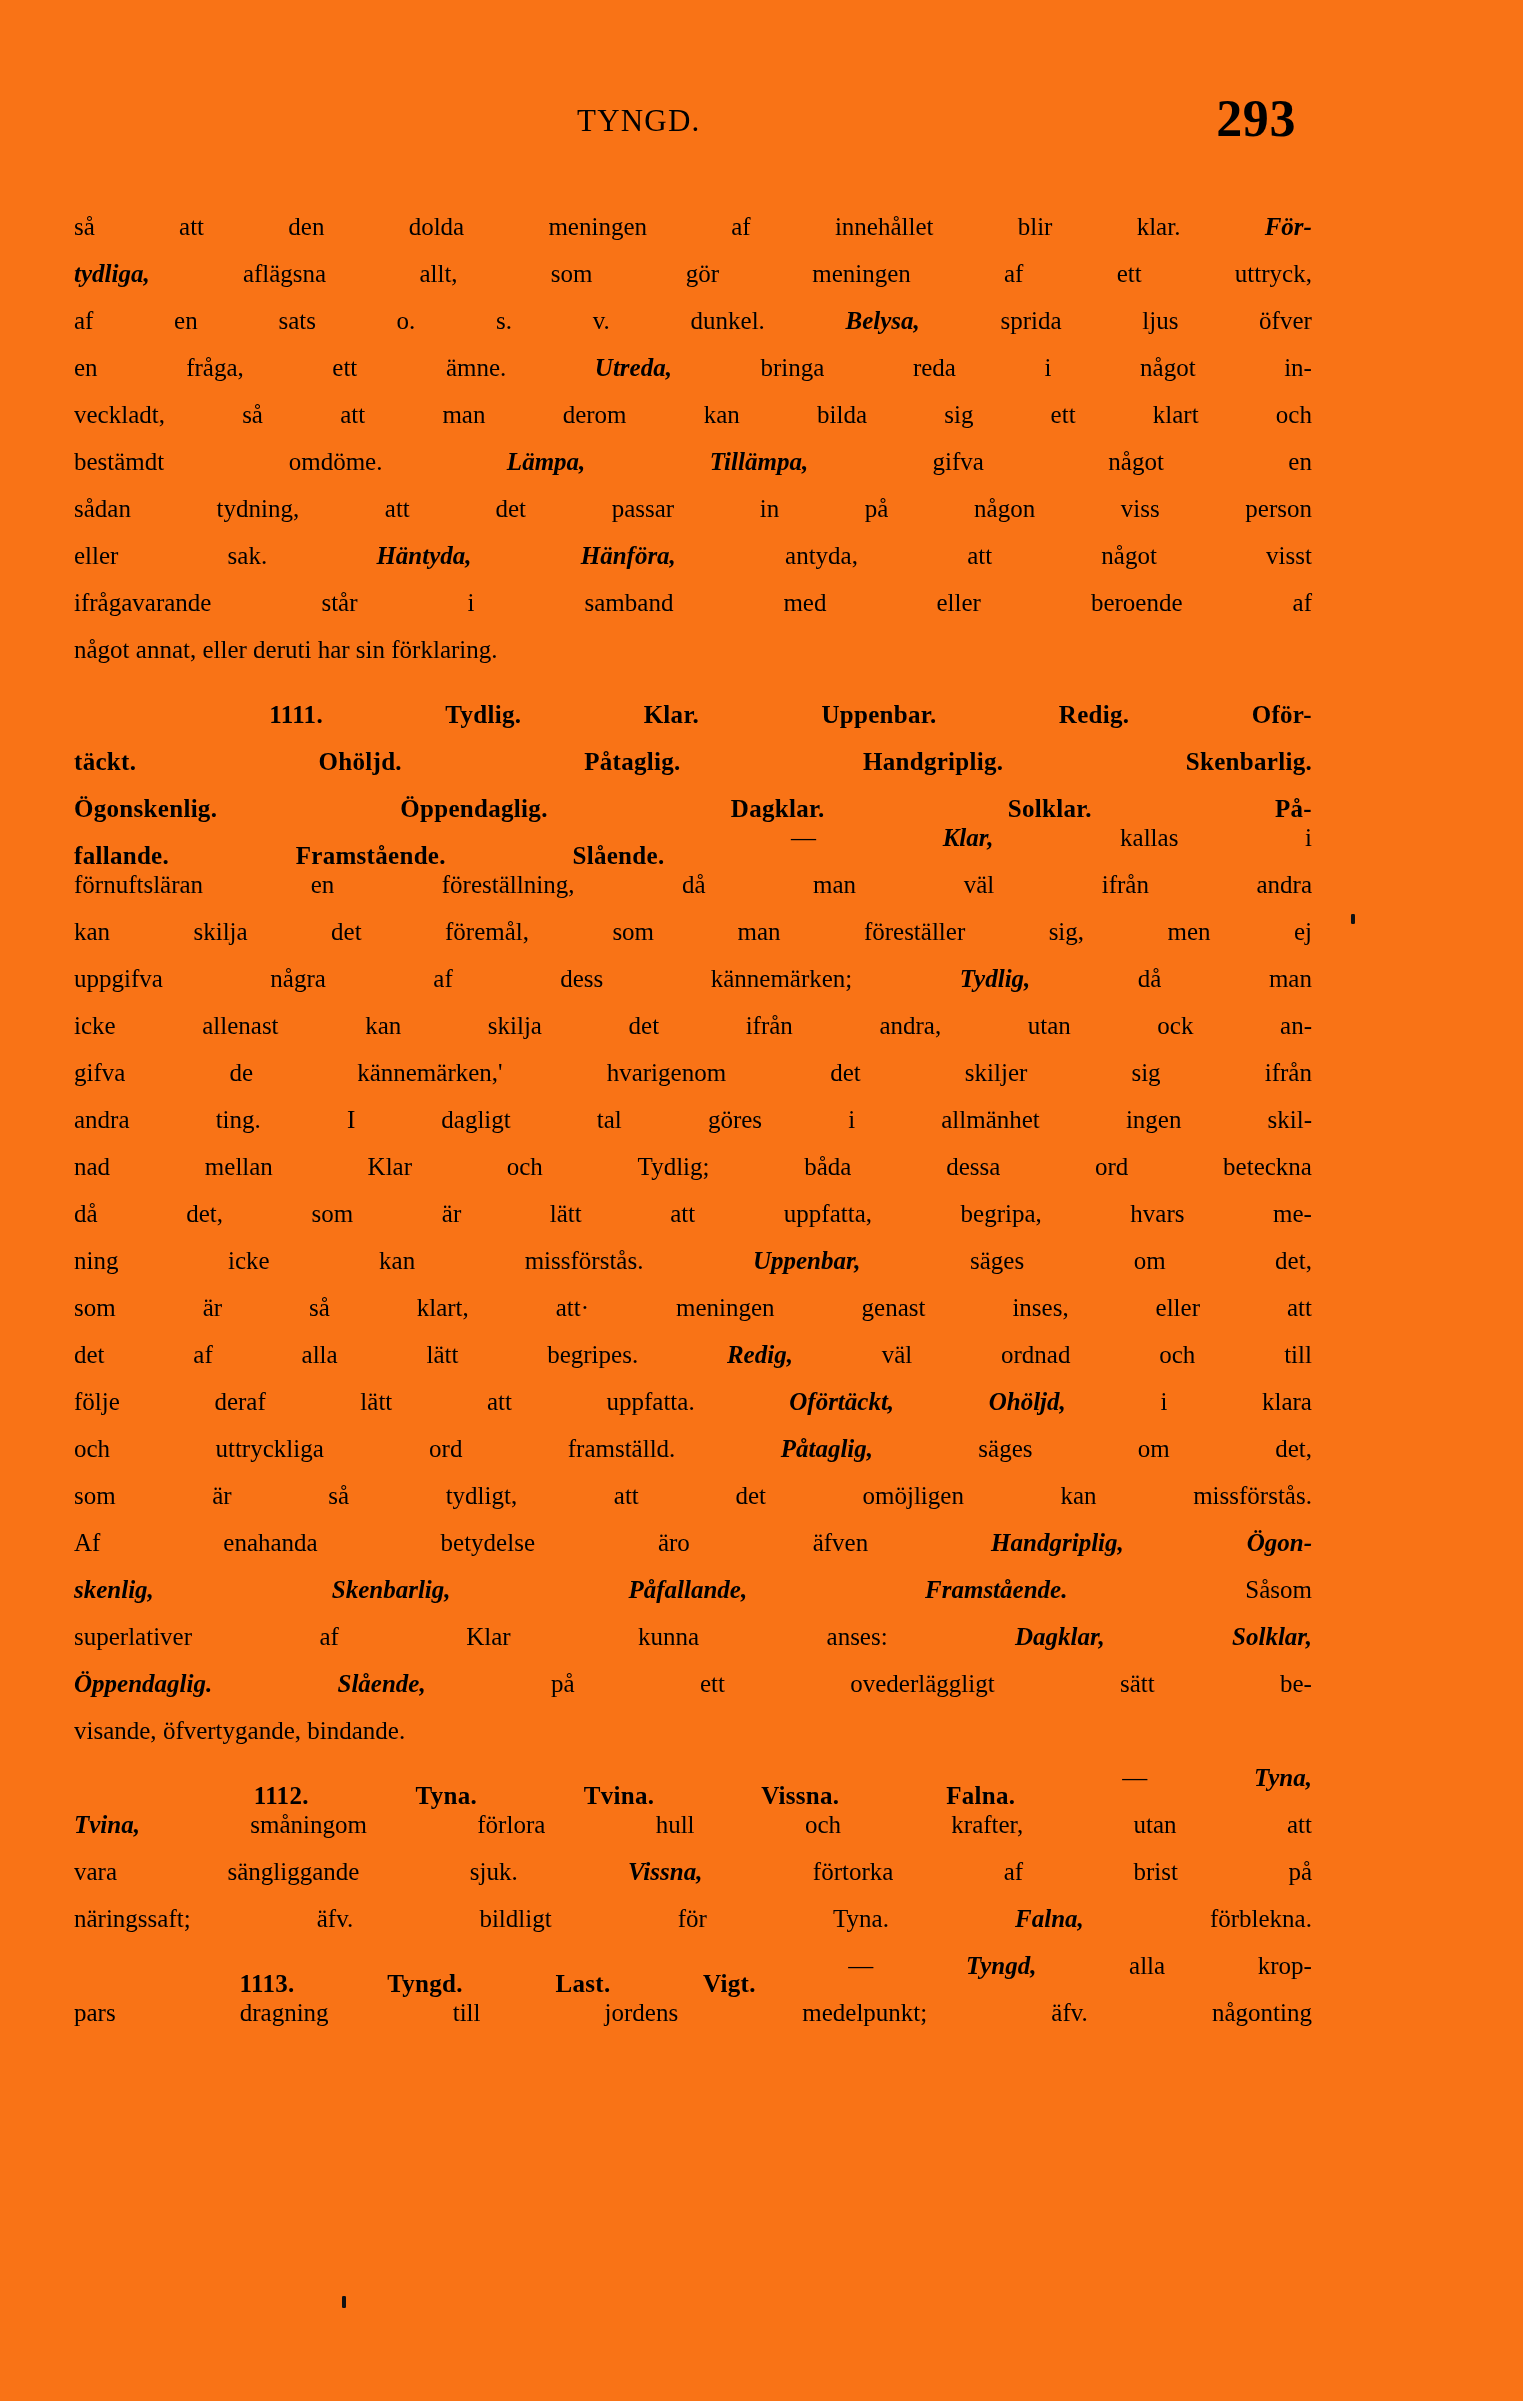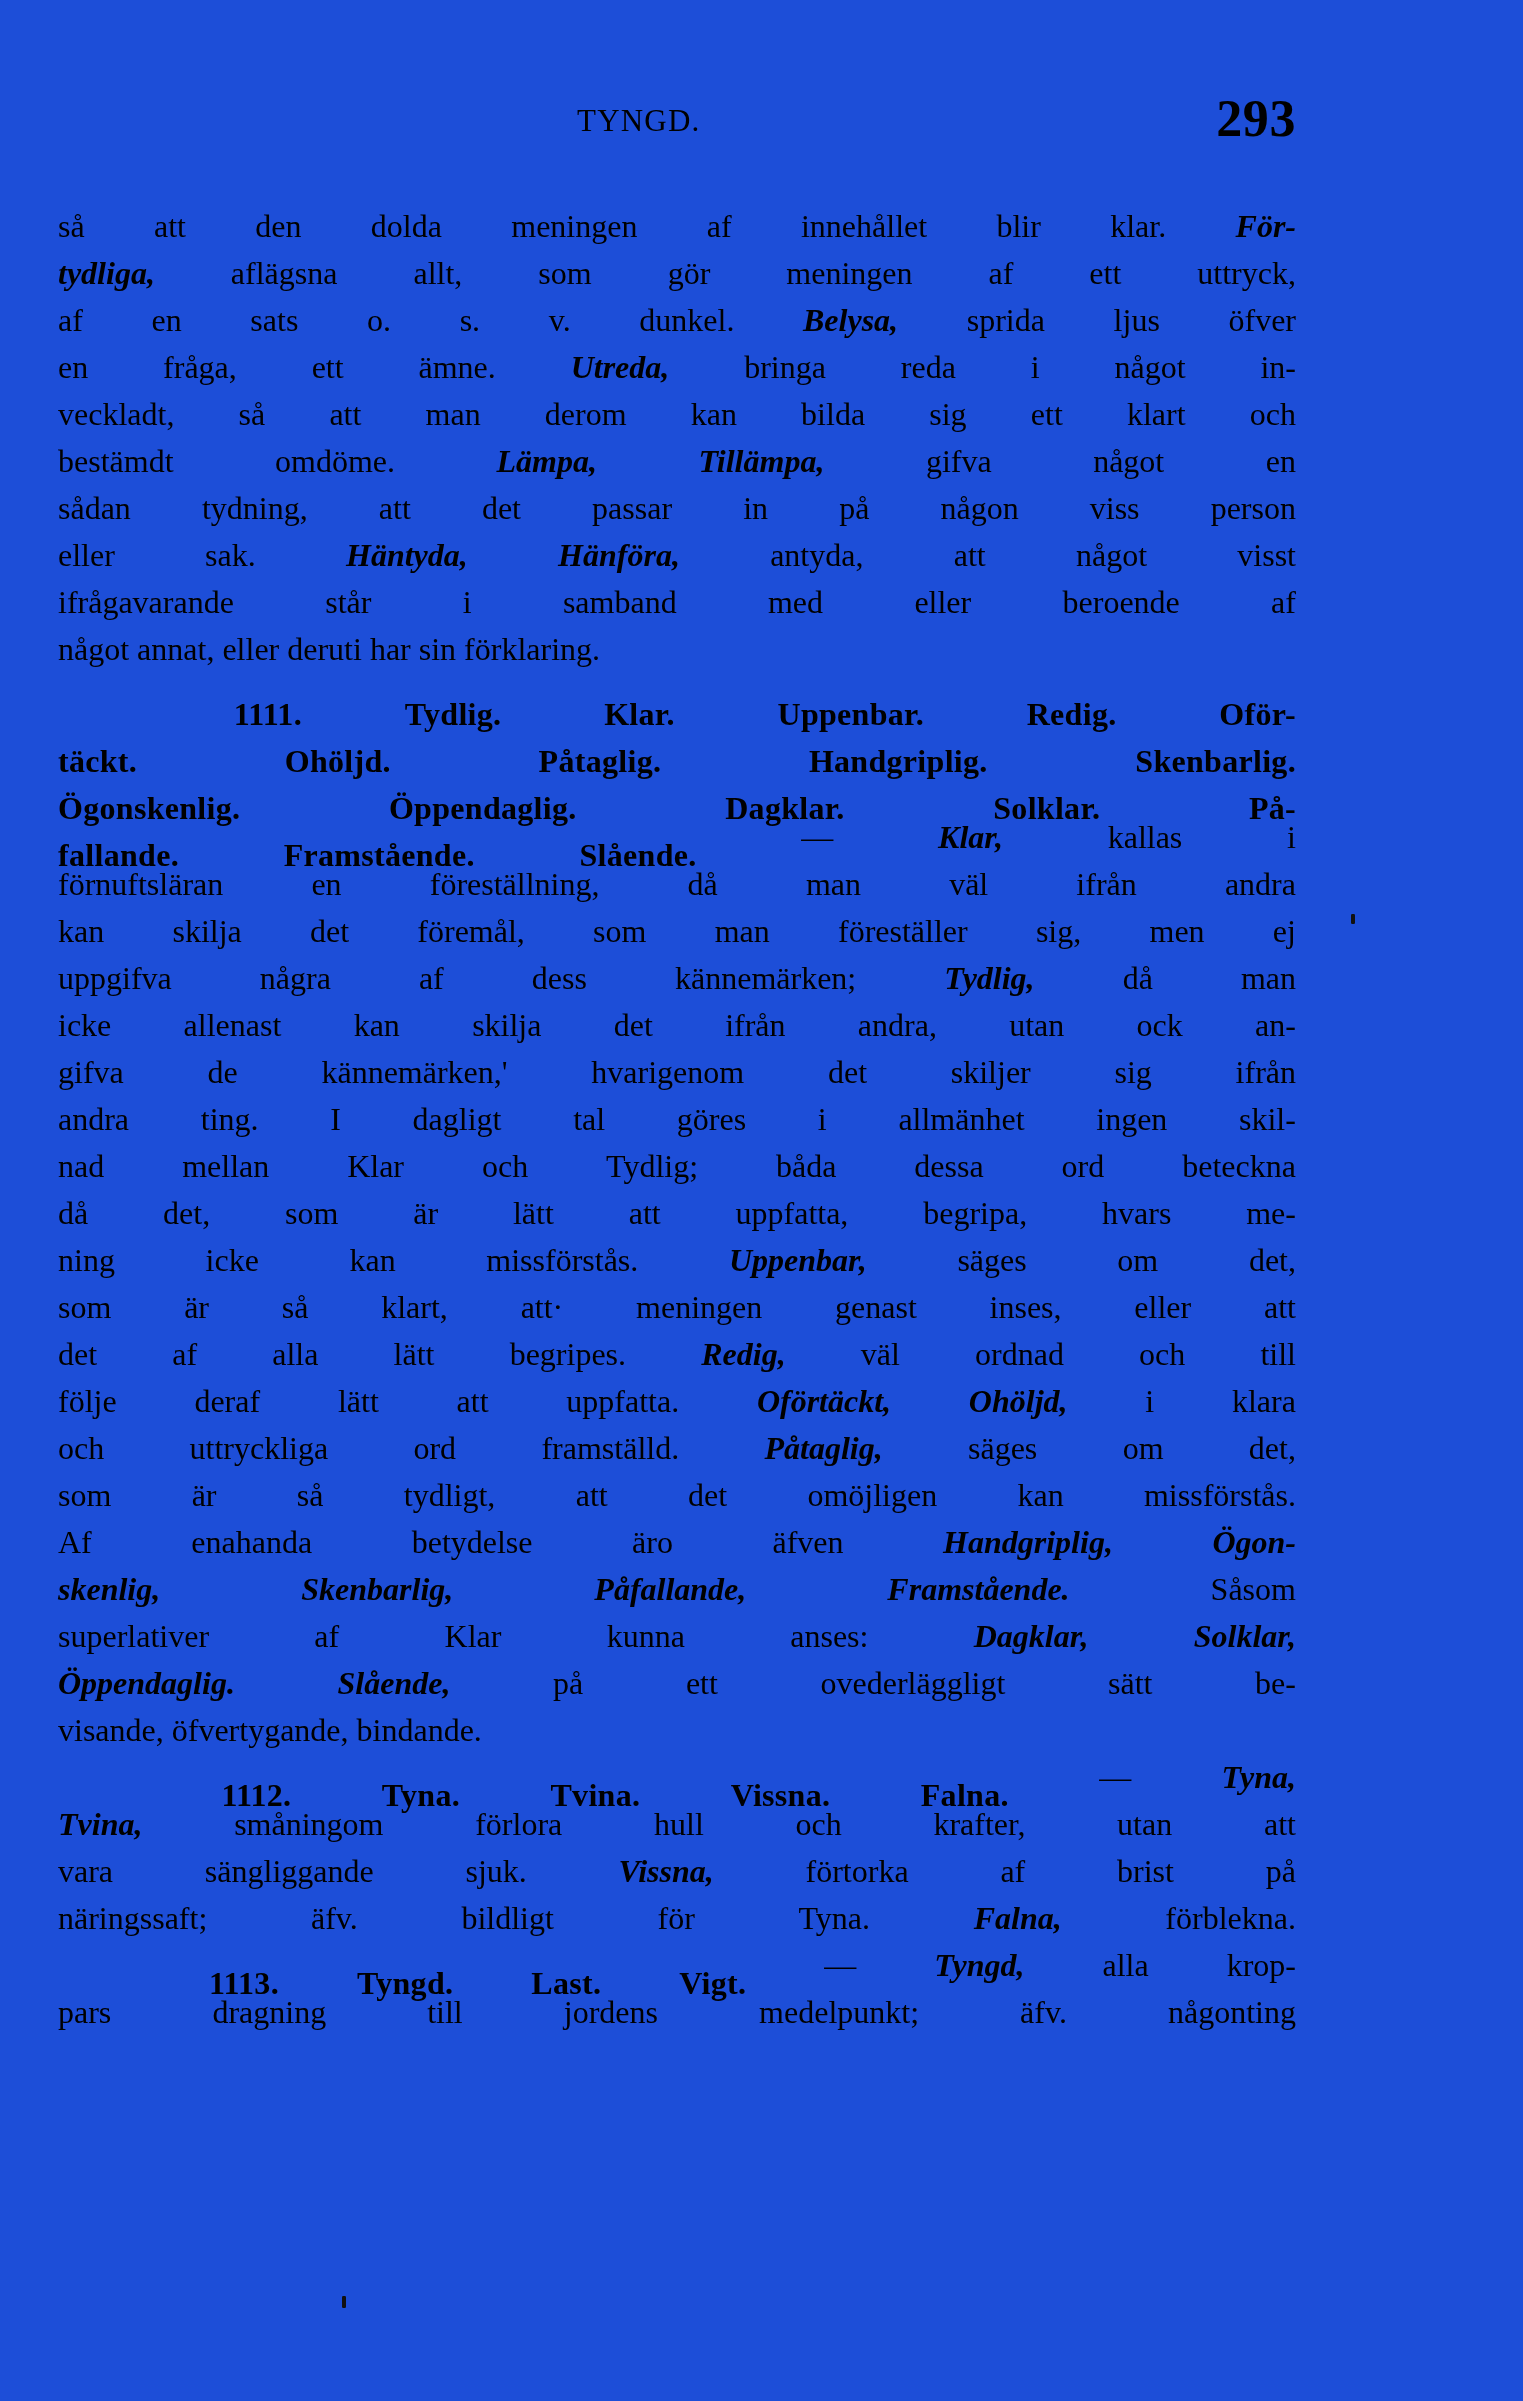--- a/index.html
+++ b/index.html
@@ -12,21 +12,21 @@
     height: 2401px;
     position: relative;
     overflow: hidden;
     font-family: "Liberation Serif", "DejaVu Serif", serif;
     color: #000000;
   }
 
   .page {
     position: absolute;
     inset: 0;
-    background: #1d4ed8;
+    background: #f97316;
   }
 
   
   .runhead {
     position: absolute;
     left: 58px;
     top: 98px;
     width: 1238px;
     height: 55px;
   }
@@ -45,24 +45,24 @@
     top: -8.6px;
     font-size: 52px;
     font-weight: 700;
     letter-spacing: 0.6px;
     white-space: nowrap;
   }
 
   
   .textblock {
     position: absolute;
-    left: 58px;
+    left: 74px;
     top: 203px;
     width: 1238px;
-    font-size: 32px;
+    font-size: 25px;
     line-height: 47px;
   }
 
   .line {
     height: 47px;
     white-space: nowrap;
     position: relative;
   }
   
   .line.just {

